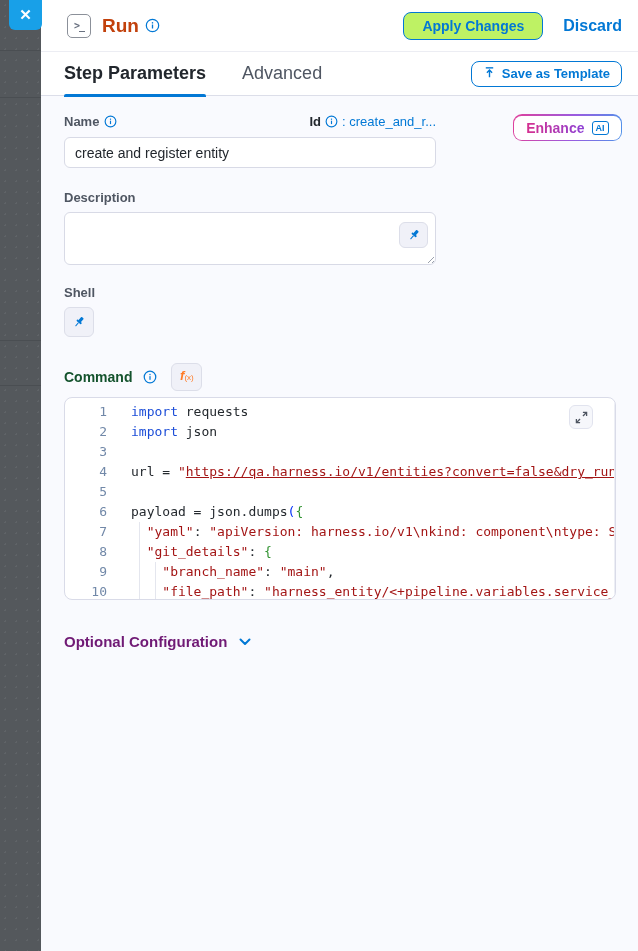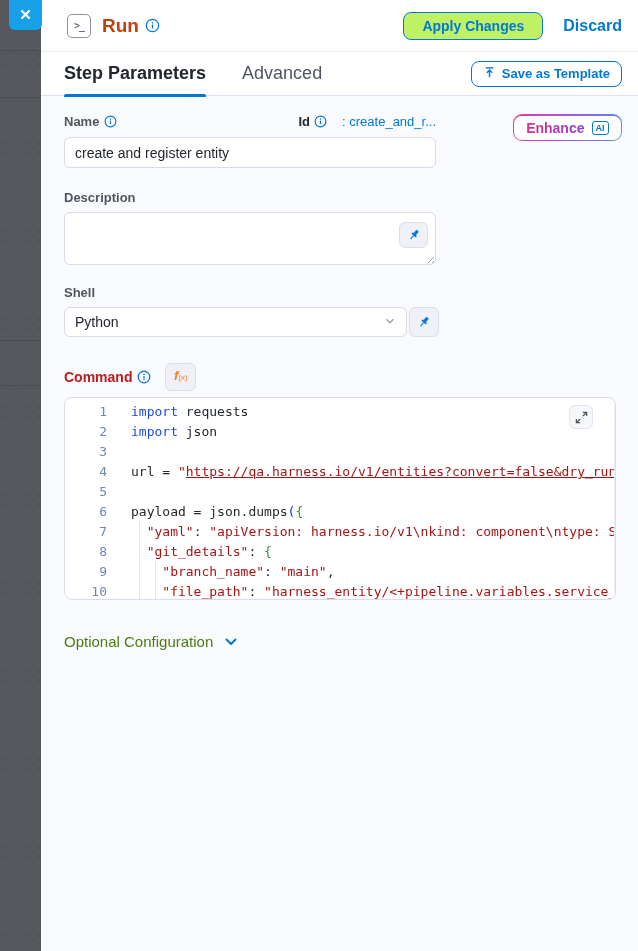--- a/index.html
+++ b/index.html
@@ -34,21 +34,21 @@
   .tab.active::after { content:""; position:absolute; left:0; right:0; bottom:-1px; height:3px; background:#0278d5; border-radius:2px 2px 0 0; }
   .tmpl-btn { margin-left:auto; border:1px solid #0278d5; color:#0278d5; background:#fff; border-radius:8px;
               font-size:13px; font-weight:600; padding:4px 11px; display:flex; align-items:center; gap:6px; cursor:pointer; font-family:inherit; }
 
   .form { position:relative; padding:18px 16px 0 23px; }
 
   .name-row { width:372px; display:flex; align-items:center; justify-content:space-between; }
   .lbl { font-size:13px; color:#4f5662; font-weight:600; display:flex; align-items:center; gap:5px; }
   .id-group { font-size:13px; display:flex; align-items:center; gap:4px;padding-left:32px; }
   .id-label { color:#22272d; font-weight:600; }
-  .id-value { color:#0278d5;margin-left:11px; }
+  .id-value { color:#0278d5; }
 
   .enhance-wrap { position:absolute; top:18px; right:16px; padding:1.5px; border-radius:9px;
                   background:linear-gradient(100deg,#e0409b,#9a5be0 55%,#4f93ea); cursor:pointer; }
   .enhance-inner { background:#fff; border-radius:7.5px; padding:4px 12px; display:flex; align-items:center; gap:7px; }
   .enhance-text { font-size:14px; font-weight:700; background:linear-gradient(90deg,#d6308f,#8b3fd6);
                   -webkit-background-clip:text; background-clip:text; color:transparent; }
   .ai-badge { border:1.3px solid #0278d5; color:#0278d5; border-radius:3px; font-size:9px; font-weight:700; padding:1px 3px; }
 
   .text-input { width:372px; height:31px; margin-top:8px; border:1px solid #d8dae6; border-radius:6px;
                 background:#fff; padding:0 10px; font-size:14px; color:#22272d; font-family:inherit; }
@@ -61,21 +61,21 @@
                  background:repeating-linear-gradient(135deg, transparent 0 2px, #9aa0ad 2px 3px); clip-path:polygon(100% 0,100% 100%,0 100%); }
 
   .shell-row { display:flex; align-items:center; margin-top:7px; gap:2px; }
   .select-box { width:343px; height:30px; background:#fff; border:1px solid #d8dae6; border-radius:6px;
                 display:flex; align-items:center; padding:0 10px; font-size:14px; color:#22272d; cursor:pointer; }
   .select-box .chev { margin-left:auto; }
   .pin-btn2 { width:30px; height:30px; background:#f0f1f8; border:1px solid #dcdee9; border-radius:6px;
               display:flex; align-items:center; justify-content:center; cursor:pointer; }
 
   .cmd-row { display:flex; align-items:center; margin-top:26px; gap:6px; }
-  .cmd-lbl { font-size:14px; font-weight:700; color:#b91c1c; display:flex; align-items:center; gap:5px; }
+  .cmd-lbl { font-size:14px; font-weight:700; color:#14532d; display:flex; align-items:center; gap:11px; }
   .fx-btn { margin-left:8px; width:31px; height:28px; background:#f0f1f8; border:1px solid #dcdee9; border-radius:6px;
             display:flex; align-items:flex-start; justify-content:center; cursor:pointer; padding-top:4px; }
   .fx-f { color:#ff7b26; font-size:13px; font-style:italic; font-weight:600; }
   .fx-sub { color:#ff7b26; font-size:8px; margin-top:5px; }
 
   .editor { position:relative; margin-top:6px; width:552px; height:203px; background:#fff;
             border:1px solid #d9dbe8; border-radius:8px; overflow:hidden;
             font-family:"DejaVu Sans Mono", monospace; font-size:13px; line-height:20px; }
   .gutter { position:absolute; left:0; top:4px; width:42px; text-align:right; color:#7188a8; user-select:none; }
   .code-lines { position:absolute; left:66px; top:4px; width:483px; white-space:pre; overflow:hidden; color:#24292e; }
@@ -84,21 +84,21 @@
   .code-lines .u { text-decoration:underline; }
   .code-lines .b1 { color:#0431fa; }
   .code-lines .b2 { color:#319331; }
   .code-lines .b3 { color:#319331; }
   .vline { position:absolute; top:0; bottom:0; width:1px; background:#eceef5; }
   .iguide { position:absolute; width:1px; background:#e4e6ee; }
   .expand-btn { position:absolute; top:7px; right:22px; width:24px; height:24px; background:#f6f7fb;
                 border:1px solid #e1e3ee; border-radius:6px; display:flex; align-items:center; justify-content:center; cursor:pointer; }
 
   .optcfg { display:flex; align-items:center; gap:10px; margin-top:33px; cursor:pointer; }
-  .optcfg-lbl { font-size:15px; font-weight:400; color:#4d7c0f; }
+  .optcfg-lbl { font-size:15px; font-weight:700; color:#701a75; }
 </style>
 </head>
 <body>
 
 <div class="rail">
   <div class="rail-div" style="top:50px"></div>
   <div class="rail-div" style="top:97px"></div>
   <div class="rail-div" style="top:340px"></div>
   <div class="rail-div" style="top:385px"></div>
 </div>
@@ -180,28 +180,20 @@
               <rect x="4.6" y="6.6" width="6.8" height="2.2" rx="1"></rect>
               <rect x="7.5" y="8.8" width="1" height="5.5" rx="0.5"></rect>
             </g>
           </svg>
       </div>
       <div class="resize-grip"></div>
     </div>
 
     <div class="lbl" style="margin-top:20px">Shell</div>
     <div class="shell-row">
-      <div class="select-box">
-        <span>Python</span>
-        <span class="chev">
-          <svg width="12" height="12" viewBox="0 0 14 14">
-              <path d="M3 5l4 4 4-4" stroke="#9aa0ad" stroke-width="1.6" fill="none"></path>
-            </svg>
-        </span>
-      </div>
       <div class="pin-btn2">
         <svg width="14" height="14" viewBox="0 0 16 16">
             <g transform="rotate(40 8 8)" fill="#0278d5">
               <rect x="6.2" y="1.5" width="3.6" height="5.5" rx="0.8"></rect>
               <rect x="4.6" y="6.6" width="6.8" height="2.2" rx="1"></rect>
               <rect x="7.5" y="8.8" width="1" height="5.5" rx="0.5"></rect>
             </g>
           </svg>
       </div>
     </div>

